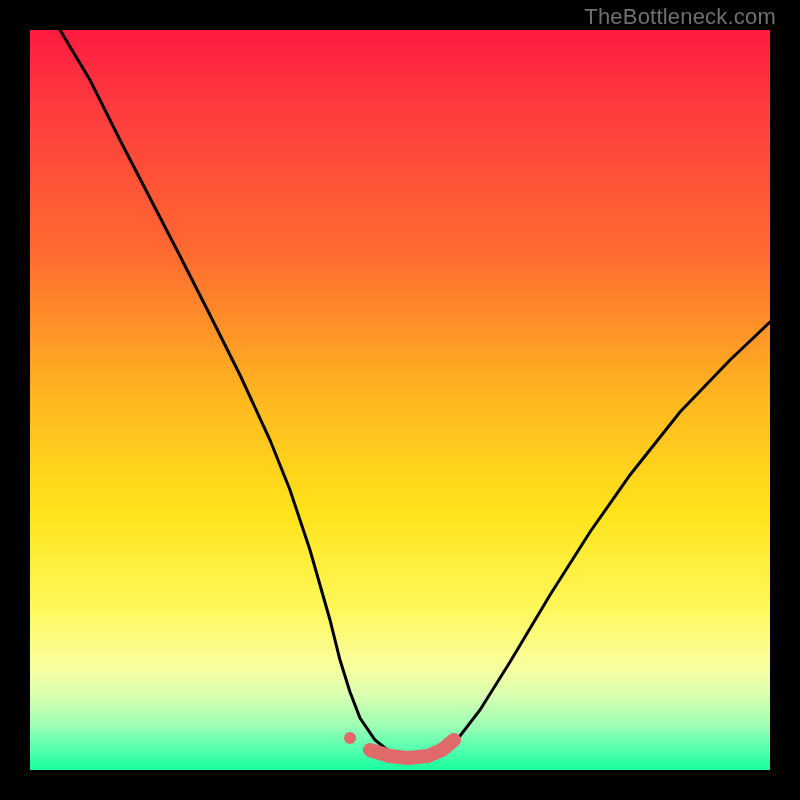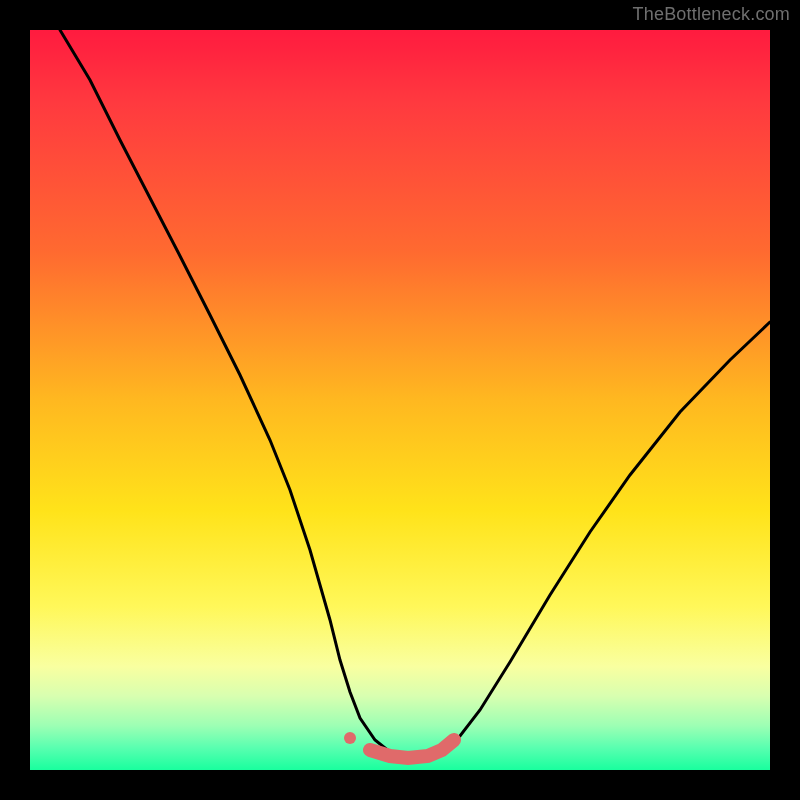--- a/index.html
+++ b/index.html
@@ -36,23 +36,23 @@
       #f9ffa0 86%,
       #d8ffb0 90%,
       #9dffb4 94%,
       #59ffb0 97%,
       #19ff9e 100%
     );
   }
   .watermark {
     position: absolute;
     top: 4px;
-    right: 10px;
+    right: 24px;
     color: #6f6f6f;
-    font-size: 18px;
+    font-size: 22px;
     font-weight: 500;
     letter-spacing: 0.2px;
     user-select: none;
   }
   svg.curve {
     position: absolute;
     left: 0;
     top: 0;
   }
 </style>

